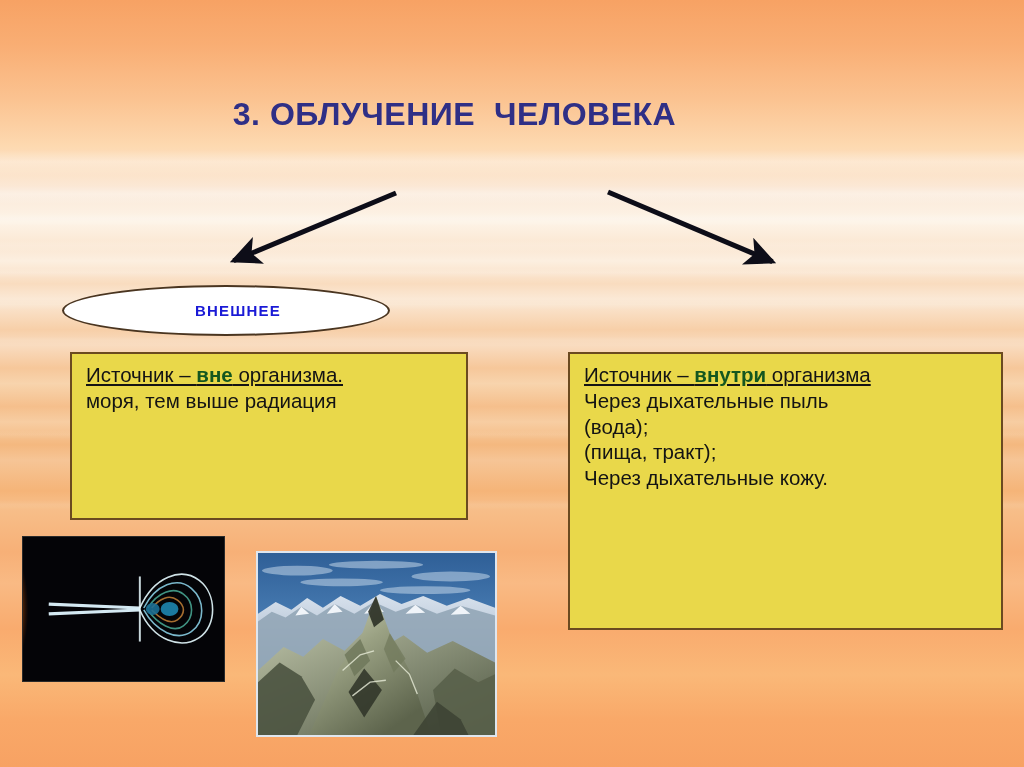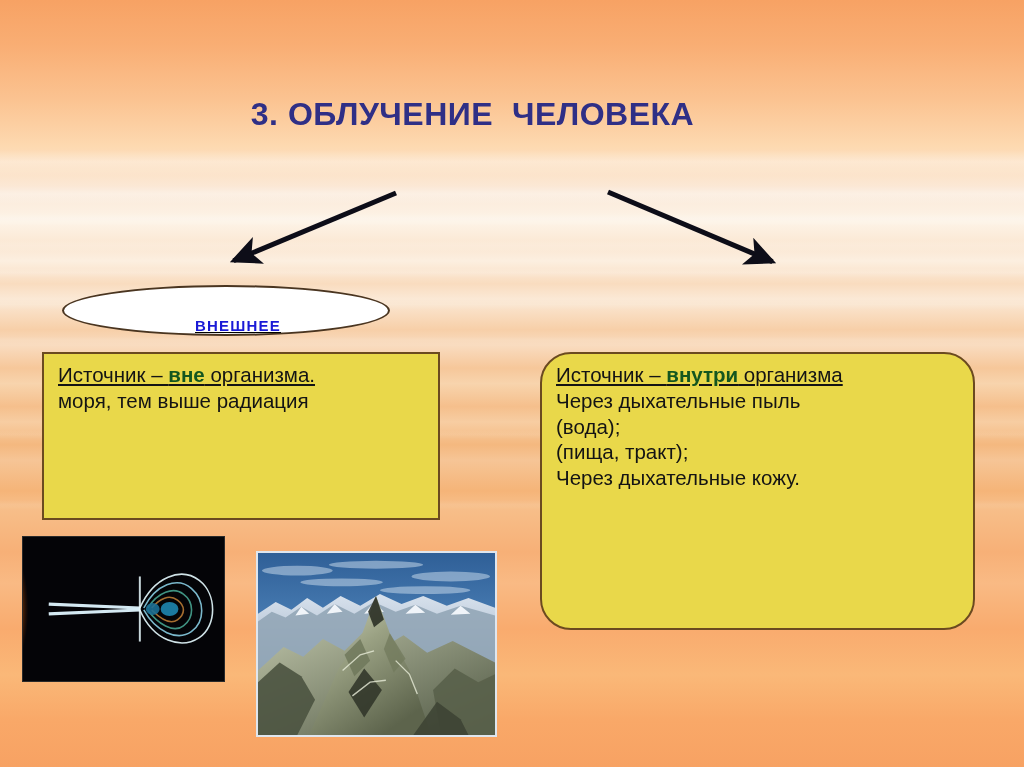--- a/index.html
+++ b/index.html
@@ -58,44 +58,42 @@
     position: absolute;
     left: 0;
     top: 96px;
     width: 909px;
     text-align: center;
     color: #2f2f86;
     font-size: 32px;
     font-weight: bold;
     letter-spacing: 0.5px;
     white-space: pre;
-    margin-left: 18px;
   }
 
   
   .arrow-svg {
     position: absolute;
     left: 0;
     top: 0;
     width: 1024px;
     height: 767px;
     pointer-events: none;
   }
 
   
   .ellipse {
     position: absolute;
     background: #ffffff;
     border: 2px solid #4a3520;
     border-radius: 50%;
     display: flex;
-    align-items: flex-end;
+    align-items: center;
     justify-content: center;
     box-sizing: border-box;
-    text-decoration: underline;
   }
   .ellipse-label {
     color: #1a1ad6;
     font-weight: bold;
     font-size: 15px;
     letter-spacing: 1.2px;
   }
   #ellipse-external { left: 62px;  top: 285px; width: 328px; height: 51px; }
   #ellipse-internal { left: 632px; top: 289px; width: 314px; height: 45px; }
   #ellipse-external .ellipse-label { transform: translateX(12px); }
@@ -104,23 +102,24 @@
   
   .info-box {
     position: absolute;
     background: #e9d84a;
     border: 2px solid #6b4a20;
     box-sizing: border-box;
     padding: 8px 14px 10px 14px;
     color: #141414;
     font-size: 20.5px;
     line-height: 1.26;
+    margin-left: 28px;
   }
   #box-external { left: 42px;  top: 352px; width: 398px; height: 168px; }
-  #box-internal { left: 540px; top: 352px; width: 435px; height: 278px; border-radius: 31px; }
+  #box-internal { left: 540px; top: 352px; width: 435px; height: 278px; }
 
   .info-line { white-space: pre; }
   .info-line.u { text-decoration: underline; }
   .hl {
     font-weight: bold;
     color: #14561f;
   }
 
   
   .picture {

